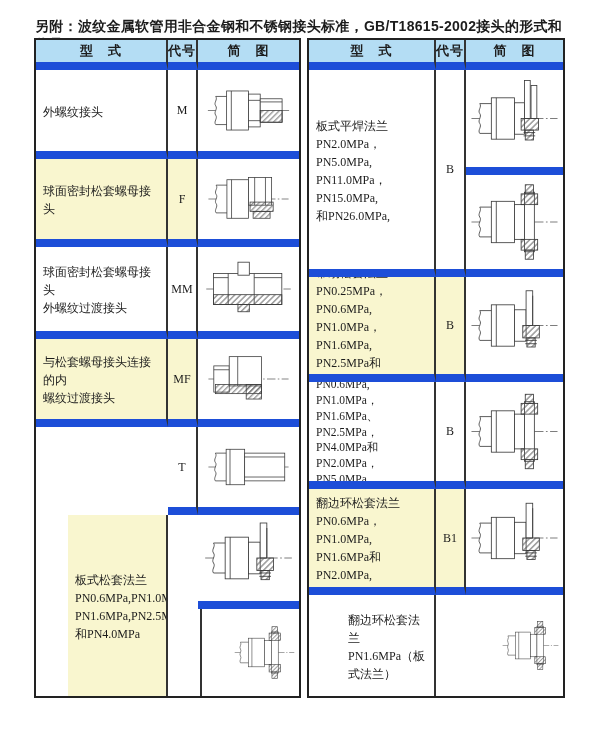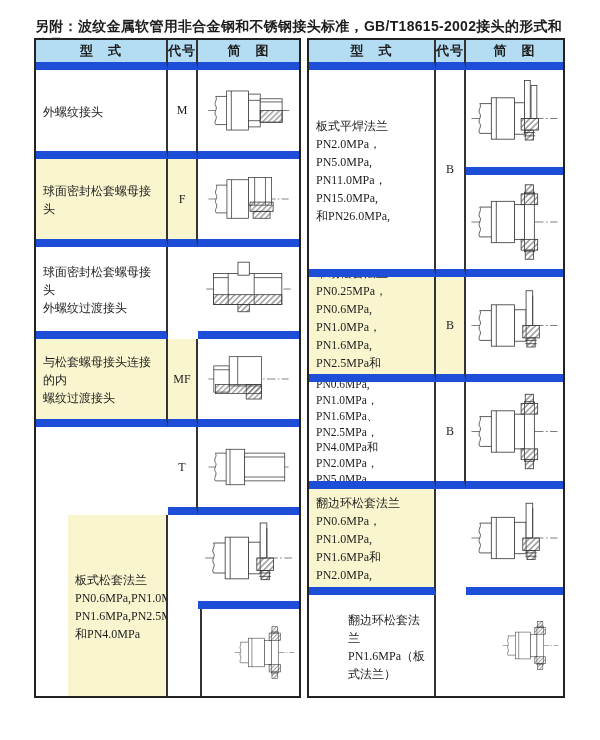--- a/index.html
+++ b/index.html
@@ -166,20 +166,21 @@
   <div class="c type yl" style="grid-area:3/1">球面密封松套螺母接头</div>
   <div class="c code yl" style="grid-area:3/2">F</div>
   <div class="c sk lc" style="grid-area:3/3">
     <svg viewBox="0 0 110 96">
         <use href="#sym-f"></use>
       </svg>
   </div>
 
   <div class="c type" style="grid-area:4/1">球面密封松套螺母接头
 外螺纹过渡接头</div>
+  <div class="c code" style="grid-area:4/2">MM</div>
   <div class="c sk lc" style="grid-area:4/3">
     <svg viewBox="0 0 110 96">
         <use href="#sym-mm"></use>
       </svg>
   </div>
 
   <div class="c code yl" style="grid-area:5/2">MF</div>
   <div class="c type yl" style="grid-area:5/1">与松套螺母接头连接的内
 螺纹过渡接头</div>
   <div class="c sk lc" style="grid-area:5/3">
@@ -253,20 +254,21 @@
   <div class="c code" style="grid-area:5/2">B</div>
   <div class="c sk lc" style="grid-area:5/3">
     <svg viewBox="0 0 110 96">
         <use href="#sym-flb"></use>
       </svg>
   </div>
 
   <div class="c type yl" style="grid-area:6/1">翻边环松套法兰
 PN0.6MPa，PN1.0MPa,
 PN1.6MPa和PN2.0MPa,</div>
+  <div class="c code yl" style="grid-area:6/2">B1</div>
   <div class="c sk lc" style="grid-area:6/3">
     <svg viewBox="0 0 110 96">
         <use href="#sym-fla"></use>
       </svg>
   </div>
 
   <div class="c type lr" style="grid-area:7/1">翻边环松套法兰
 PN1.6MPa（板式法兰）</div>
   <div class="c sk lc lr" style="grid-area:7/3">
     <svg viewBox="0 0 110 96">

